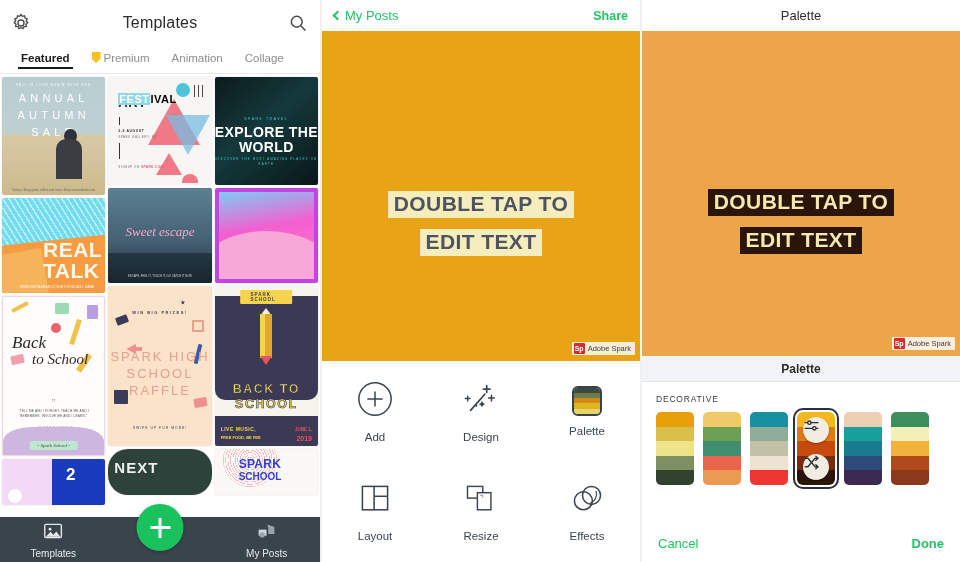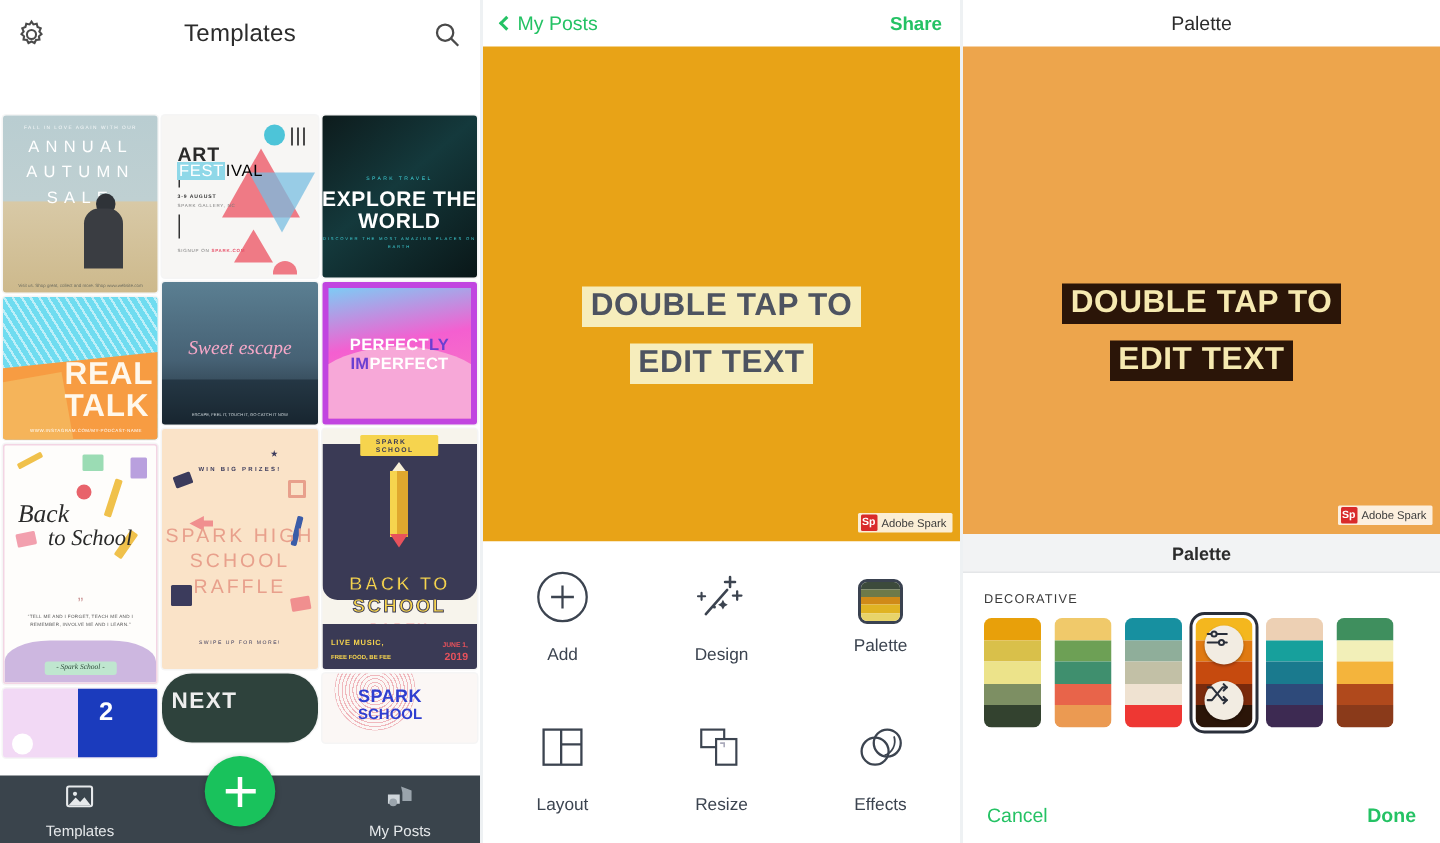--- a/index.html
+++ b/index.html
@@ -76,21 +76,21 @@
   .c-bts .foot { position:absolute; left:0; right:0; bottom:0; height:28px; background:#cdb7e0;
     border-radius:60% 60% 0 0 / 28px 28px; }
   .c-bts .badge { position:absolute; left:50%; transform:translateX(-50%); bottom:5px;
     background:#bfe6cf; color:#2d4a3a; font-size:5px; padding:2px 8px; border-radius:2px;
     font-family:"Liberation Serif", serif; font-style:italic; white-space:nowrap;}
   .doodle { position:absolute; border-radius:1px; }
 
   
   .c-art { height: 108px; background:#f7f6f4; }
   .c-art .t1 { position:absolute; left:10px; top:18px; font-size:13px; font-weight:bold; color:#2a2a2a; letter-spacing:.5px;}
-  .c-art .t2 { position:absolute; left:10px; top:31px; font-size:11px; font-weight:normal; letter-spacing:.5px;text-align:center;}
+  .c-art .t2 { position:absolute; left:10px; top:16px; font-size:11px; font-weight:bold; letter-spacing:.5px;text-align:center;}
   .c-art .hl { background:#8fd8e8; color:#fff; padding:0 1px; }
   .c-art .d1 { position:absolute; left:10px; top:52px; font-size:3.4px; font-weight:bold; color:#333; letter-spacing:.6px;}
   .c-art .d2 { position:absolute; left:10px; top:58px; font-size:3px; color:#777; letter-spacing:.5px;}
   .c-art .d3 { position:absolute; left:10px; top:88px; font-size:3px; color:#777; letter-spacing:.5px;}
   .c-art .d3 b { color:#e8556d; }
   .c-art .bar { position:absolute; left:11px; top:40px; width:1px; height:8px; background:#333;}
   .c-art .bar2 { position:absolute; left:11px; top:66px; width:1px; height:16px; background:#333;}
   .tri { position:absolute; width:0; height:0; }
 
   
@@ -237,20 +237,35 @@
       </div>
       <div class="l-title">Templates</div>
       <div class="srch">
         <svg viewBox="0 0 24 24" width="20" height="20" fill="none" stroke="#4a4a4a" stroke-width="1.8">
           <circle cx="10.5" cy="10.5" r="6.5"></circle>
             <line x1="15.5" y1="15.5" x2="21" y2="21"></line>
         </svg>
       </div>
     </div>
 
+    <div class="l-tabs">
+      <div class="l-tab active">
+        <span>Featured</span>
+      </div>
+      <div class="l-tab">
+        <span class="shield"></span>
+        <span>Premium</span>
+      </div>
+      <div class="l-tab">
+        <span>Animation</span>
+      </div>
+      <div class="l-tab">
+        <span>Collage</span>
+      </div>
+    </div>
 
     <div class="grid">
 
       <div class="col">
         <div class="card c-autumn">
           <div class="top-line">FALL IN LOVE AGAIN WITH OUR</div>
           <div class="big">ANNUAL AUTUMN SALE</div>
           <div class="head"></div>
           <div class="man"></div>
           <div class="bot">Visit us. Shop great, collect and more.
@@ -336,24 +351,20 @@
         <div class="card c-exp">
           <div class="pre">SPARK TRAVEL</div>
           <div class="big">EXPLORE THE WORLD</div>
           <div class="sub">DISCOVER THE MOST AMAZING PLACES ON EARTH</div>
         </div>
 
         <div class="card c-perf">
           <div class="inner">
             <div class="blob"></div>
           </div>
-          <div class="t">
-            <span>PERFECT</span><span class="pu">LY</span><br>
-            <span class="pu">IM</span><span>PERFECT</span>
-          </div>
         </div>
 
         <div class="card c-party">
           <div class="dark"></div>
           <div class="ribbon">SPARK SCHOOL</div>
           <div class="ptip"></div>
           <div class="pencil"></div>
           <div class="flame"></div>
           <div class="bts1">
             <span>BACK TO</span><br>

